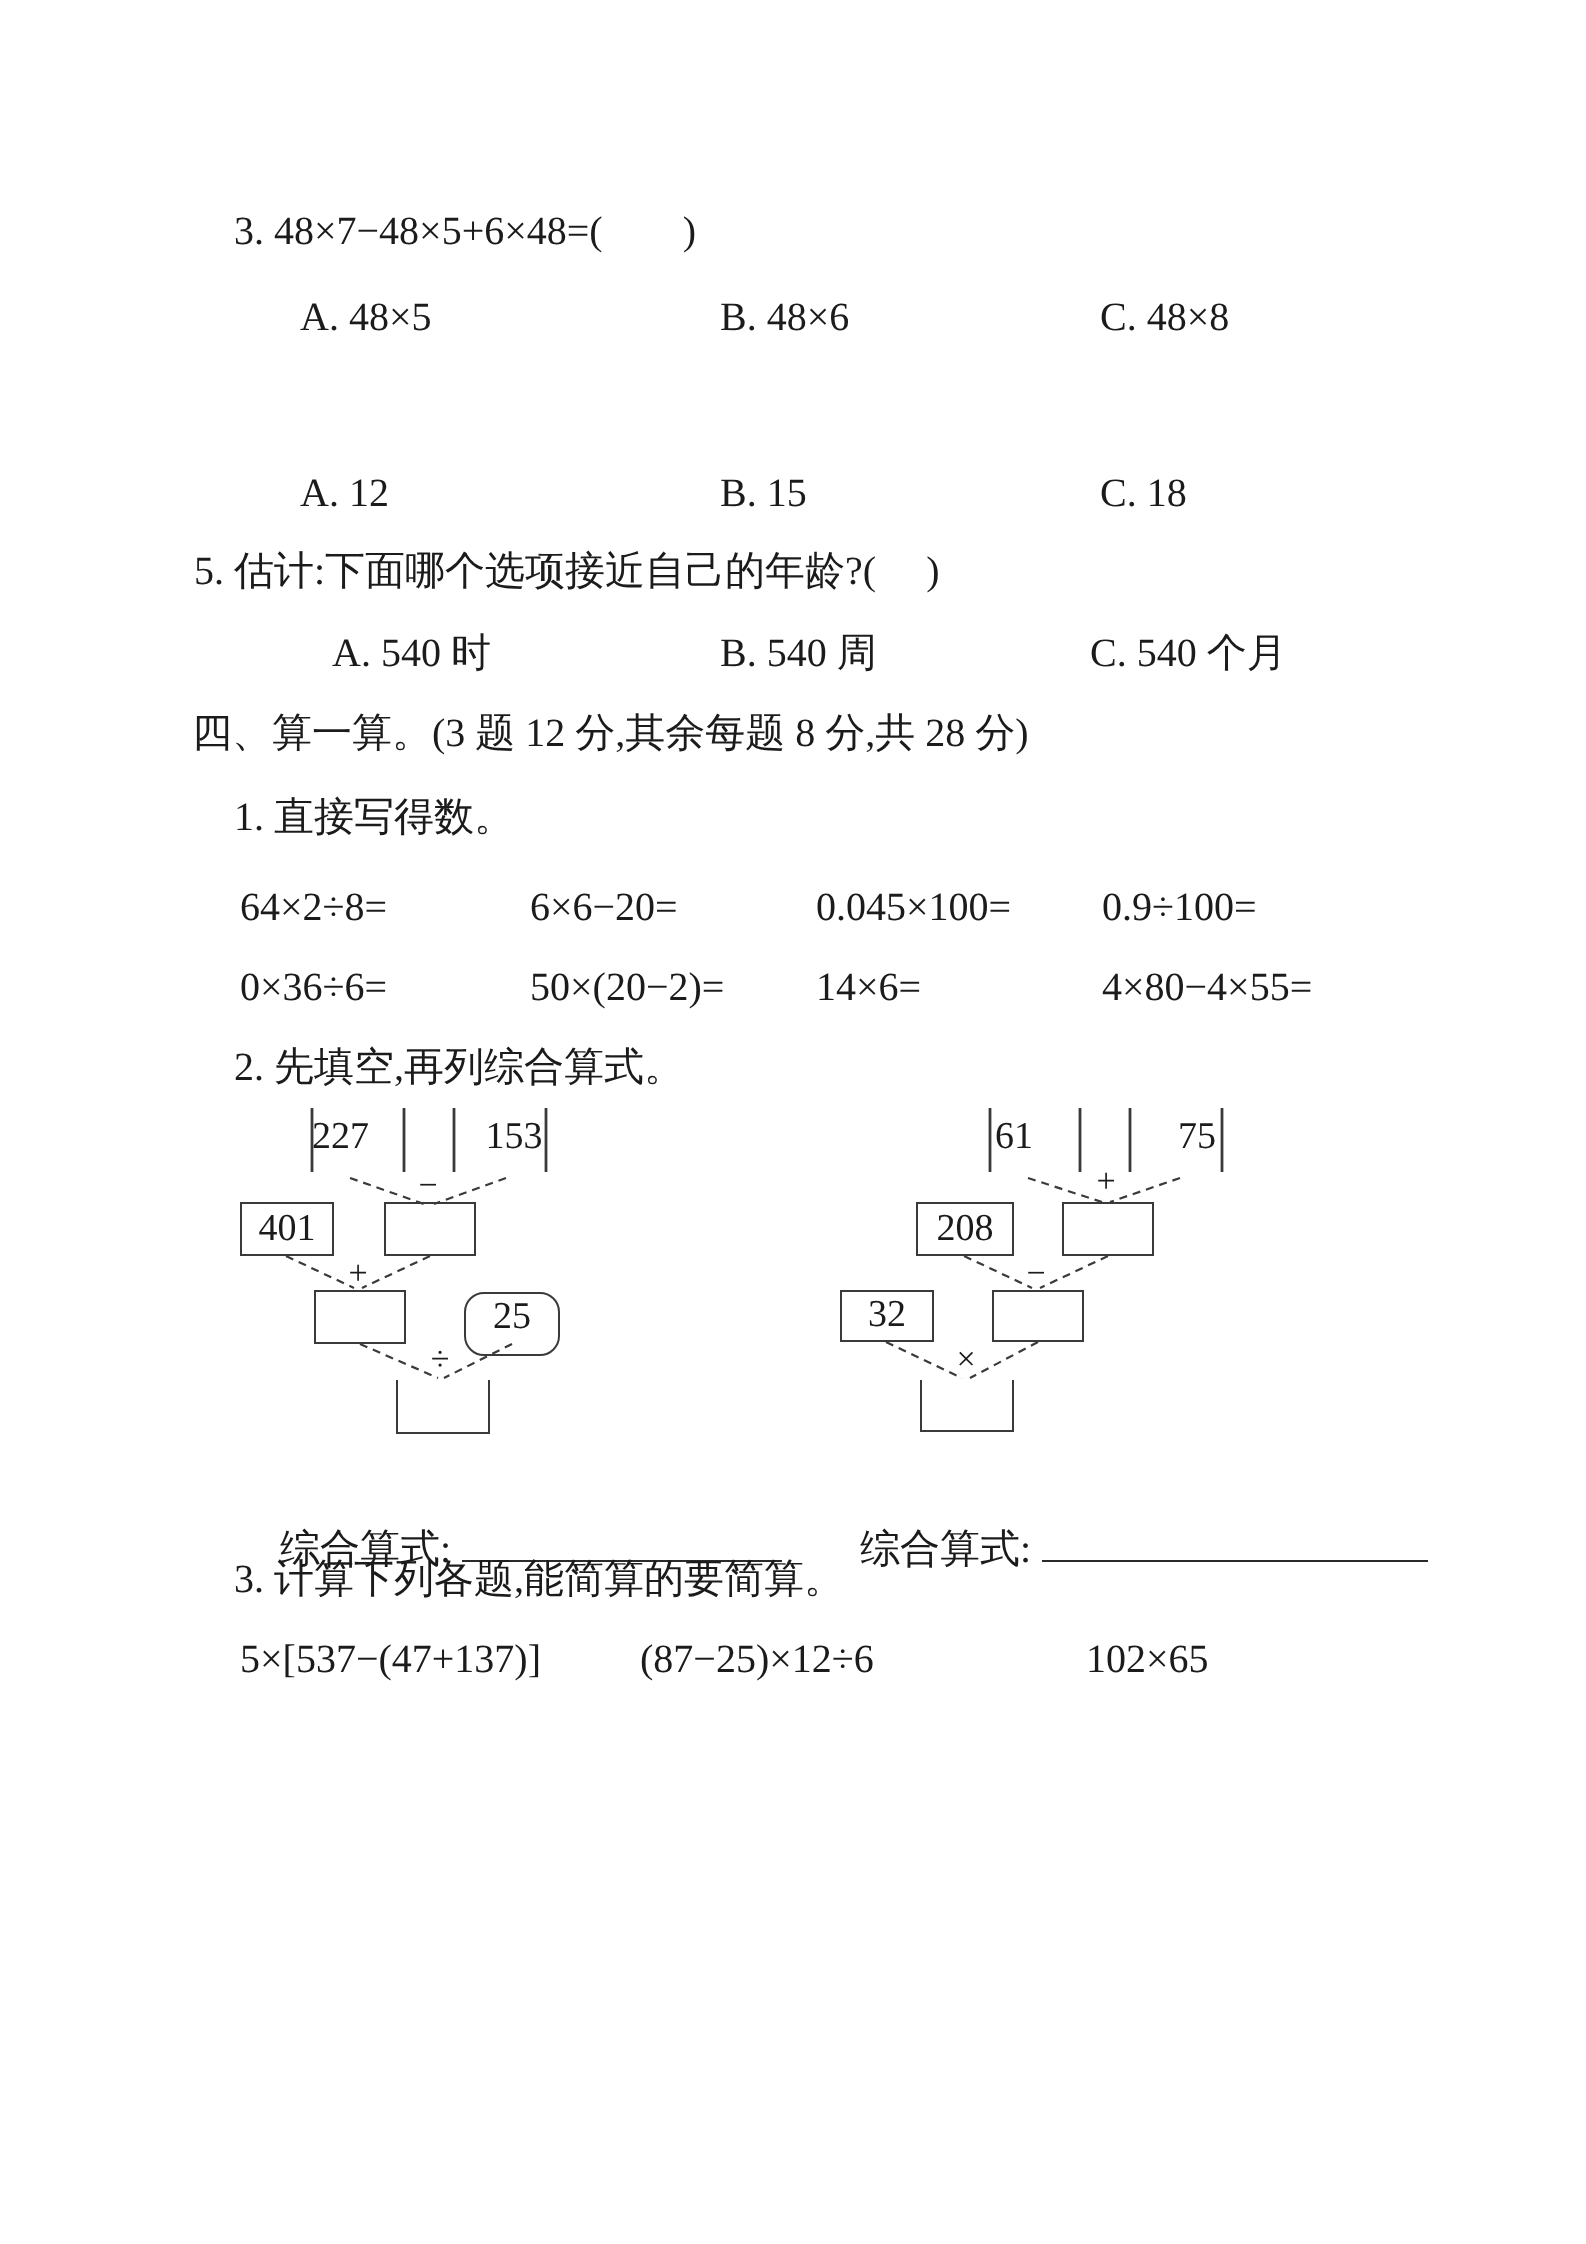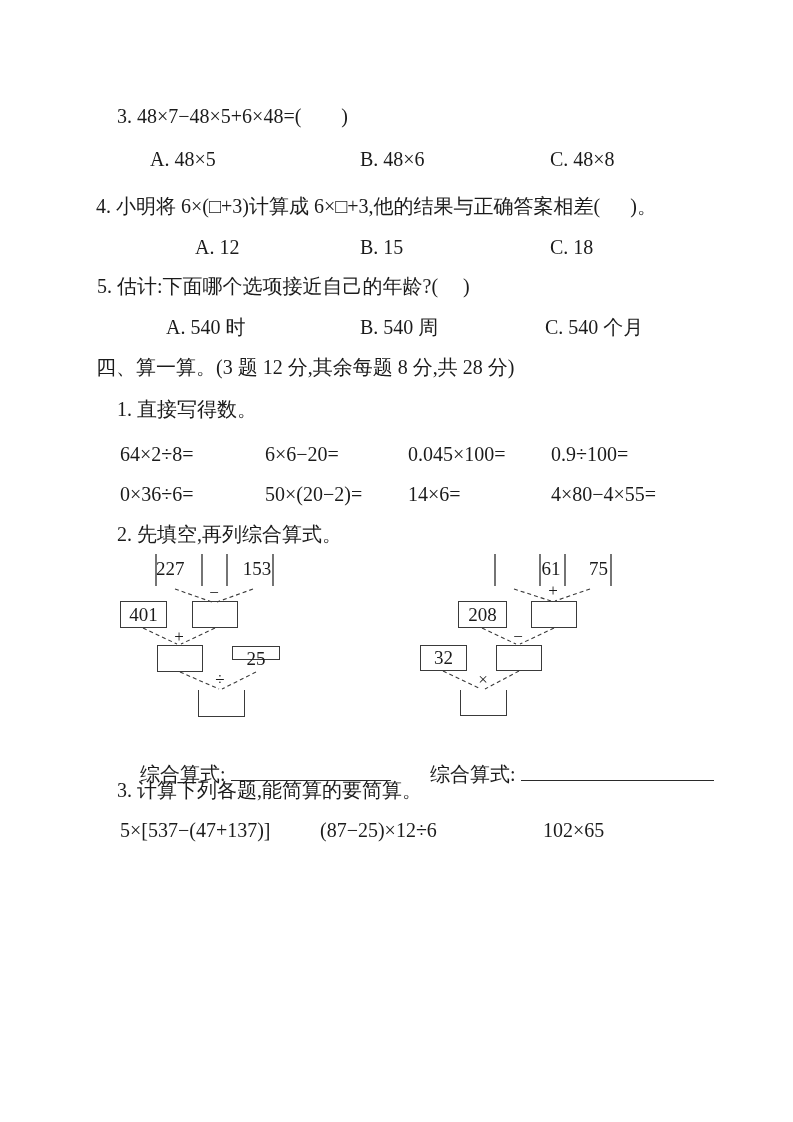--- a/index.html
+++ b/index.html
@@ -28,23 +28,22 @@
 
 <div class="page">
 
   <div class="line" style="left:117px;top:103px;">3. 48×7−48×5+6×48=(        )</div>
   <div>
     <span class="cell" style="left:150px;top:146px;">A. 48×5</span>
     <span class="cell" style="left:360px;top:146px;">B. 48×6</span>
     <span class="cell" style="left:550px;top:146px;">C. 48×8</span>
   </div>
 
-  <div class="line" style="left:96px;top:193px;">4. 小明将 6×(□+3)计算成 6×□+3,他的结果与正确答案相差(      )。</div>
   <div>
-    <span class="cell" style="left:150px;top:234px;margin-left:45px;">A. 12</span>
+    <span class="cell" style="left:150px;top:234px;">A. 12</span>
     <span class="cell" style="left:360px;top:234px;">B. 15</span>
     <span class="cell" style="left:550px;top:234px;">C. 18</span>
   </div>
 
   <div class="line" style="left:97px;top:273px;">5. 估计:下面哪个选项接近自己的年龄?(     )</div>
   <div>
     <span class="cell" style="left:166px;top:314px;">A. 540 时</span>
     <span class="cell" style="left:360px;top:314px;text-align:center;">B. 540 周</span>
     <span class="cell" style="left:545px;top:314px;">C. 540 个月</span>
   </div>
@@ -86,21 +85,21 @@
 
   <span class="dnum" style="left:156px;top:559px;width:26px;">227</span>
   <span class="dnum" style="left:227px;top:559px;width:60px;">153</span>
   <span class="dop" style="left:206px;top:585px;">−</span>
   <div class="box" style="left:120px;top:601px;width:47px;height:27px;line-height:25px;">
     <span>401</span>
   </div>
   <div class="box" style="left:192px;top:601px;width:46px;height:27px;"></div>
   <span class="dop" style="left:171px;top:629px;">+</span>
   <div class="box" style="left:157px;top:645px;width:46px;height:27px;"></div>
-  <div class="box" style="left:232px;top:646px;width:48px;height:14px;line-height:24px;">
+  <div class="box" style="left:232px;top:646px;width:48px;height:32px;line-height:24px;border-radius:10px;">
     <span>25</span>
   </div>
   <span class="dop" style="left:212px;top:672px;">÷</span>
   <div class="box ubox" style="left:198px;top:690px;width:47px;height:27px;"></div>
 
   <svg class="diag" style="left:410px;top:550px;" width="215" height="145">
     <g stroke="#3a3a3a" stroke-width="1.4">
       <line x1="85" y1="4" x2="85" y2="36"></line>
       <line x1="130" y1="4" x2="130" y2="36"></line>
       <line x1="155" y1="4" x2="155" y2="36"></line>
@@ -109,21 +108,21 @@
     <g stroke="#3a3a3a" stroke-width="1.1" stroke-dasharray="4,3">
       <line x1="104" y1="39" x2="141" y2="51"></line>
       <line x1="180" y1="39" x2="145" y2="51"></line>
       <line x1="72" y1="78" x2="106" y2="94"></line>
       <line x1="144" y1="78" x2="110" y2="94"></line>
       <line x1="33" y1="121" x2="71" y2="139"></line>
       <line x1="109" y1="121" x2="75" y2="139"></line>
     </g>
   </svg>
 
-  <span class="dnum" style="left:495px;top:559px;width:24px;margin-left:44px;">61</span>
+  <span class="dnum" style="left:495px;top:559px;width:24px;">61</span>
   <span class="dnum" style="left:566px;top:559px;width:65px;">75</span>
   <span class="dop" style="left:545px;top:583px;">+</span>
   <div class="box" style="left:458px;top:601px;width:49px;height:27px;line-height:25px;">
     <span>208</span>
   </div>
   <div class="box" style="left:531px;top:601px;width:46px;height:27px;"></div>
   <span class="dop" style="left:510px;top:629px;">−</span>
   <div class="box" style="left:420px;top:645px;width:47px;height:26px;line-height:24px;">
     <span>32</span>
   </div>

